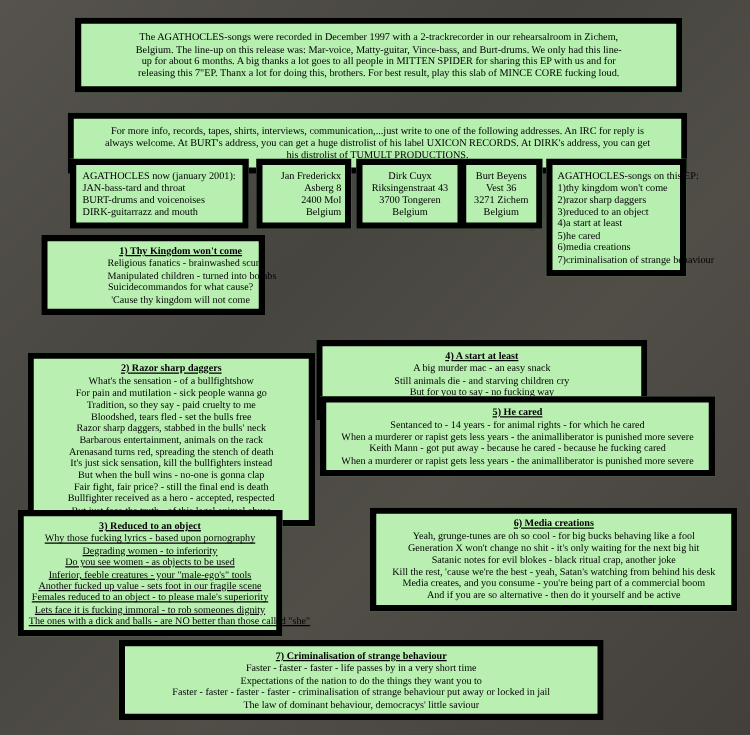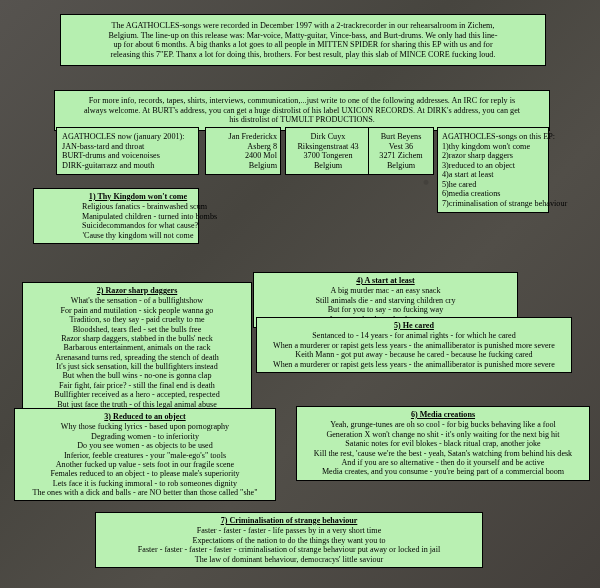--- a/index.html
+++ b/index.html
@@ -20,21 +20,21 @@
       radial-gradient(circle at 37% 62%, rgba(255,255,255,0.04) 0 2px, transparent 3px),
       radial-gradient(circle at 71% 31%, rgba(0,0,0,0.12) 0 2px, transparent 3px),
       radial-gradient(circle at 88% 77%, rgba(255,255,255,0.04) 0 2px, transparent 3px),
       linear-gradient(135deg, #56534f 0%, #47453f 38%, #514e48 62%, #433f3b 100%);
     opacity: 1;
   }
   .panel {
     position: absolute;
     background: #b6efb0;
     color: #000;
-    border: 1px solid #000000;
+    border: 5px solid #000000;
     padding: 3px 4px;
     line-height: 1.16;
     text-align: center;
   }
   .panel.green2 { background: #b9f0b2; }
   .p-title {
     font-weight: bold;
     text-decoration: underline;
     display: block;
     margin-bottom: 1px;
@@ -45,23 +45,23 @@
   
   #intro     { left: 60px;  top: 14px;  width: 486px; font-size: 8.2px; padding: 6px 7px; text-align: center; }
   #irc       { left: 54px;  top: 90px;  width: 496px; font-size: 8.2px; padding: 5px 6px; text-align: center; }
 
   #agatho-now{ left: 56px;  top: 127px; width: 143px; font-size: 8.2px; text-align: left; padding: 4px 5px; }
   #addr-jan  { left: 205px; top: 127px; width: 76px;  font-size: 8.2px; text-align: right; padding: 4px 3px; }
   #addr-dirk { left: 285px; top: 127px; width: 86px;  font-size: 8.2px; text-align: center; padding: 4px 3px; }
   #addr-burt { left: 368px; top: 127px; width: 66px;  font-size: 8.2px; text-align: center; padding: 4px 3px; }
   #songs-ep  { left: 437px; top: 127px; width: 112px; font-size: 8.2px; text-align: left; padding: 4px 4px; }
 
-  #s1 { left: 33px;  top: 188px; width: 166px; font-size: 8.1px; padding-left: 48px; }
+  #s1 { left: 33px;  top: 188px; width: 179px; font-size: 8.1px; padding-left: 48px; }
   #s2 { left: 22px;  top: 282px; width: 230px; font-size: 8.1px; }
-  #s3 { left: 14px;  top: 408px; width: 262px; font-size: 8.1px; }
+  #s3 { left: 14px;  top: 408px; width: 212px; font-size: 8.1px; text-decoration: underline; }
   #s4 { left: 253px; top: 272px; width: 265px; font-size: 8.1px; }
   #s5 { left: 256px; top: 317px; width: 316px; font-size: 8.1px; }
   #s6 { left: 296px; top: 406px; width: 294px; font-size: 8.1px; }
   #s7 { left: 95px;  top: 512px; width: 388px; font-size: 8.1px; }
 </style>
 </head>
 <body>
 
 <div class="bg-noise"></div>
 
@@ -168,22 +168,22 @@
   <span class="line">Keith Mann - got put away - because he cared - because he fucking cared</span>
   <span class="line">When a murderer or rapist gets less years - the animalliberator is punished more severe</span>
 </div>
 
 <div class="panel green2" id="s6">
   <span class="p-title">6) Media creations</span>
   <span class="line">Yeah, grunge-tunes are oh so cool - for big bucks behaving like a fool</span>
   <span class="line">Generation X won't change no shit - it's only waiting for the next big hit</span>
   <span class="line">Satanic notes for evil blokes - black ritual crap, another joke</span>
   <span class="line">Kill the rest, 'cause we're the best - yeah, Satan's watching from behind his desk</span>
+  <span class="line">Media creates, and you consume - you're being part of a commercial boom</span>
   <span class="line">And if you are so alternative - then do it yourself and be active</span>
-  <span class="line">Media creates, and you consume - you're being part of a commercial boom</span>
 </div>
 
 <div class="panel green2" id="s7">
   <span class="p-title">7)  Criminalisation of strange behaviour</span>
   <span class="line">Faster - faster - faster - life passes by in a very short time</span>
   <span class="line">Expectations of the nation to do the things they want you to</span>
   <span class="line">Faster - faster - faster - faster - criminalisation of strange behaviour put away or locked in jail</span>
   <span class="line">The law of dominant behaviour, democracys' little saviour</span>
 </div>
 

